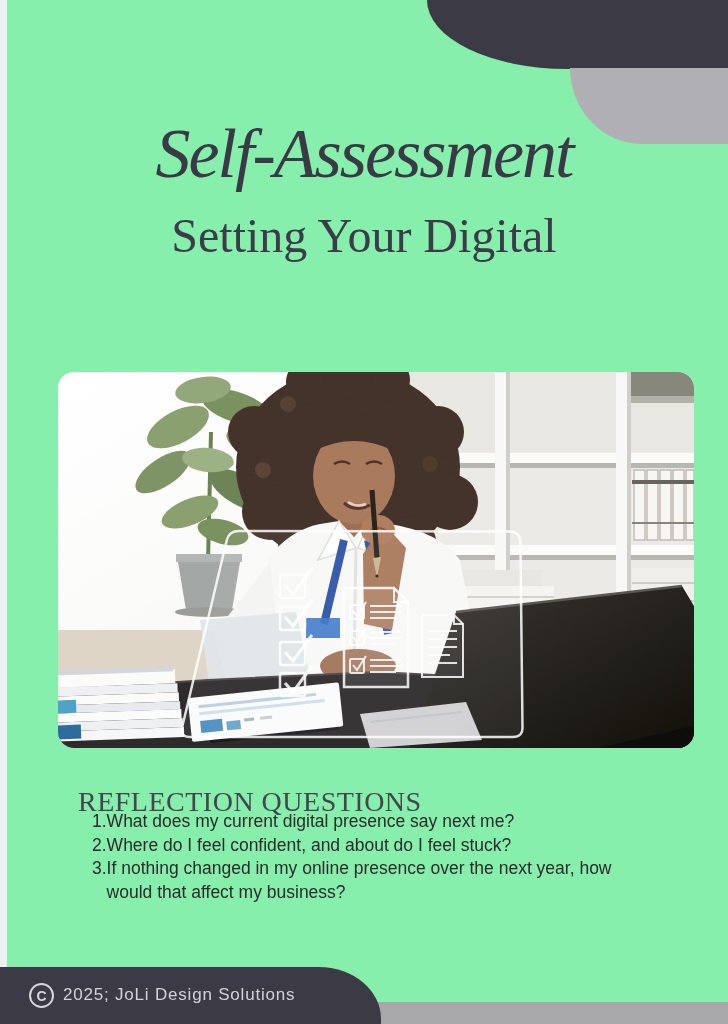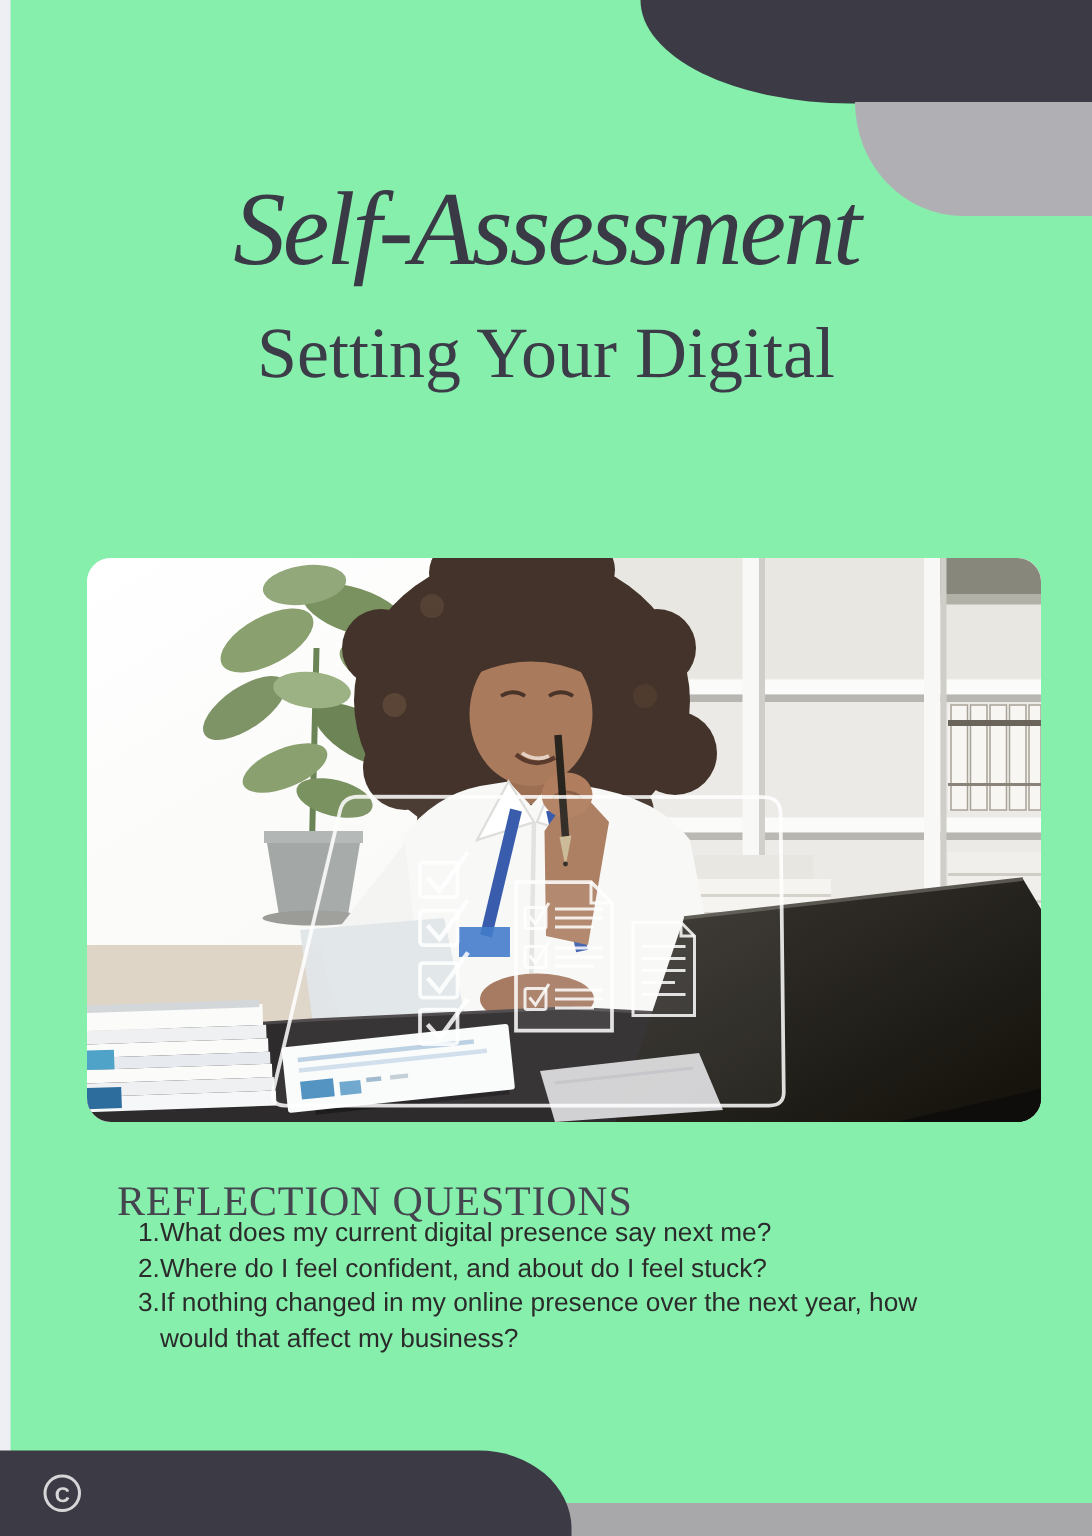--- a/index.html
+++ b/index.html
@@ -301,14 +301,15 @@
     </div>
     <div class="q">
       <span class="q-num">3.</span>
       <span class="q-text">If nothing changed in my online presence over the next year, how would that affect my business?</span>
     </div>
   </div>
 
   <div class="footer-gray"></div>
   <div class="footer-dark">
     <span class="copyright-icon">C</span>
+    <span class="footer-text">2025; JoLi Design Solutions</span>
   </div>
 </div>
 
 </body></html>

